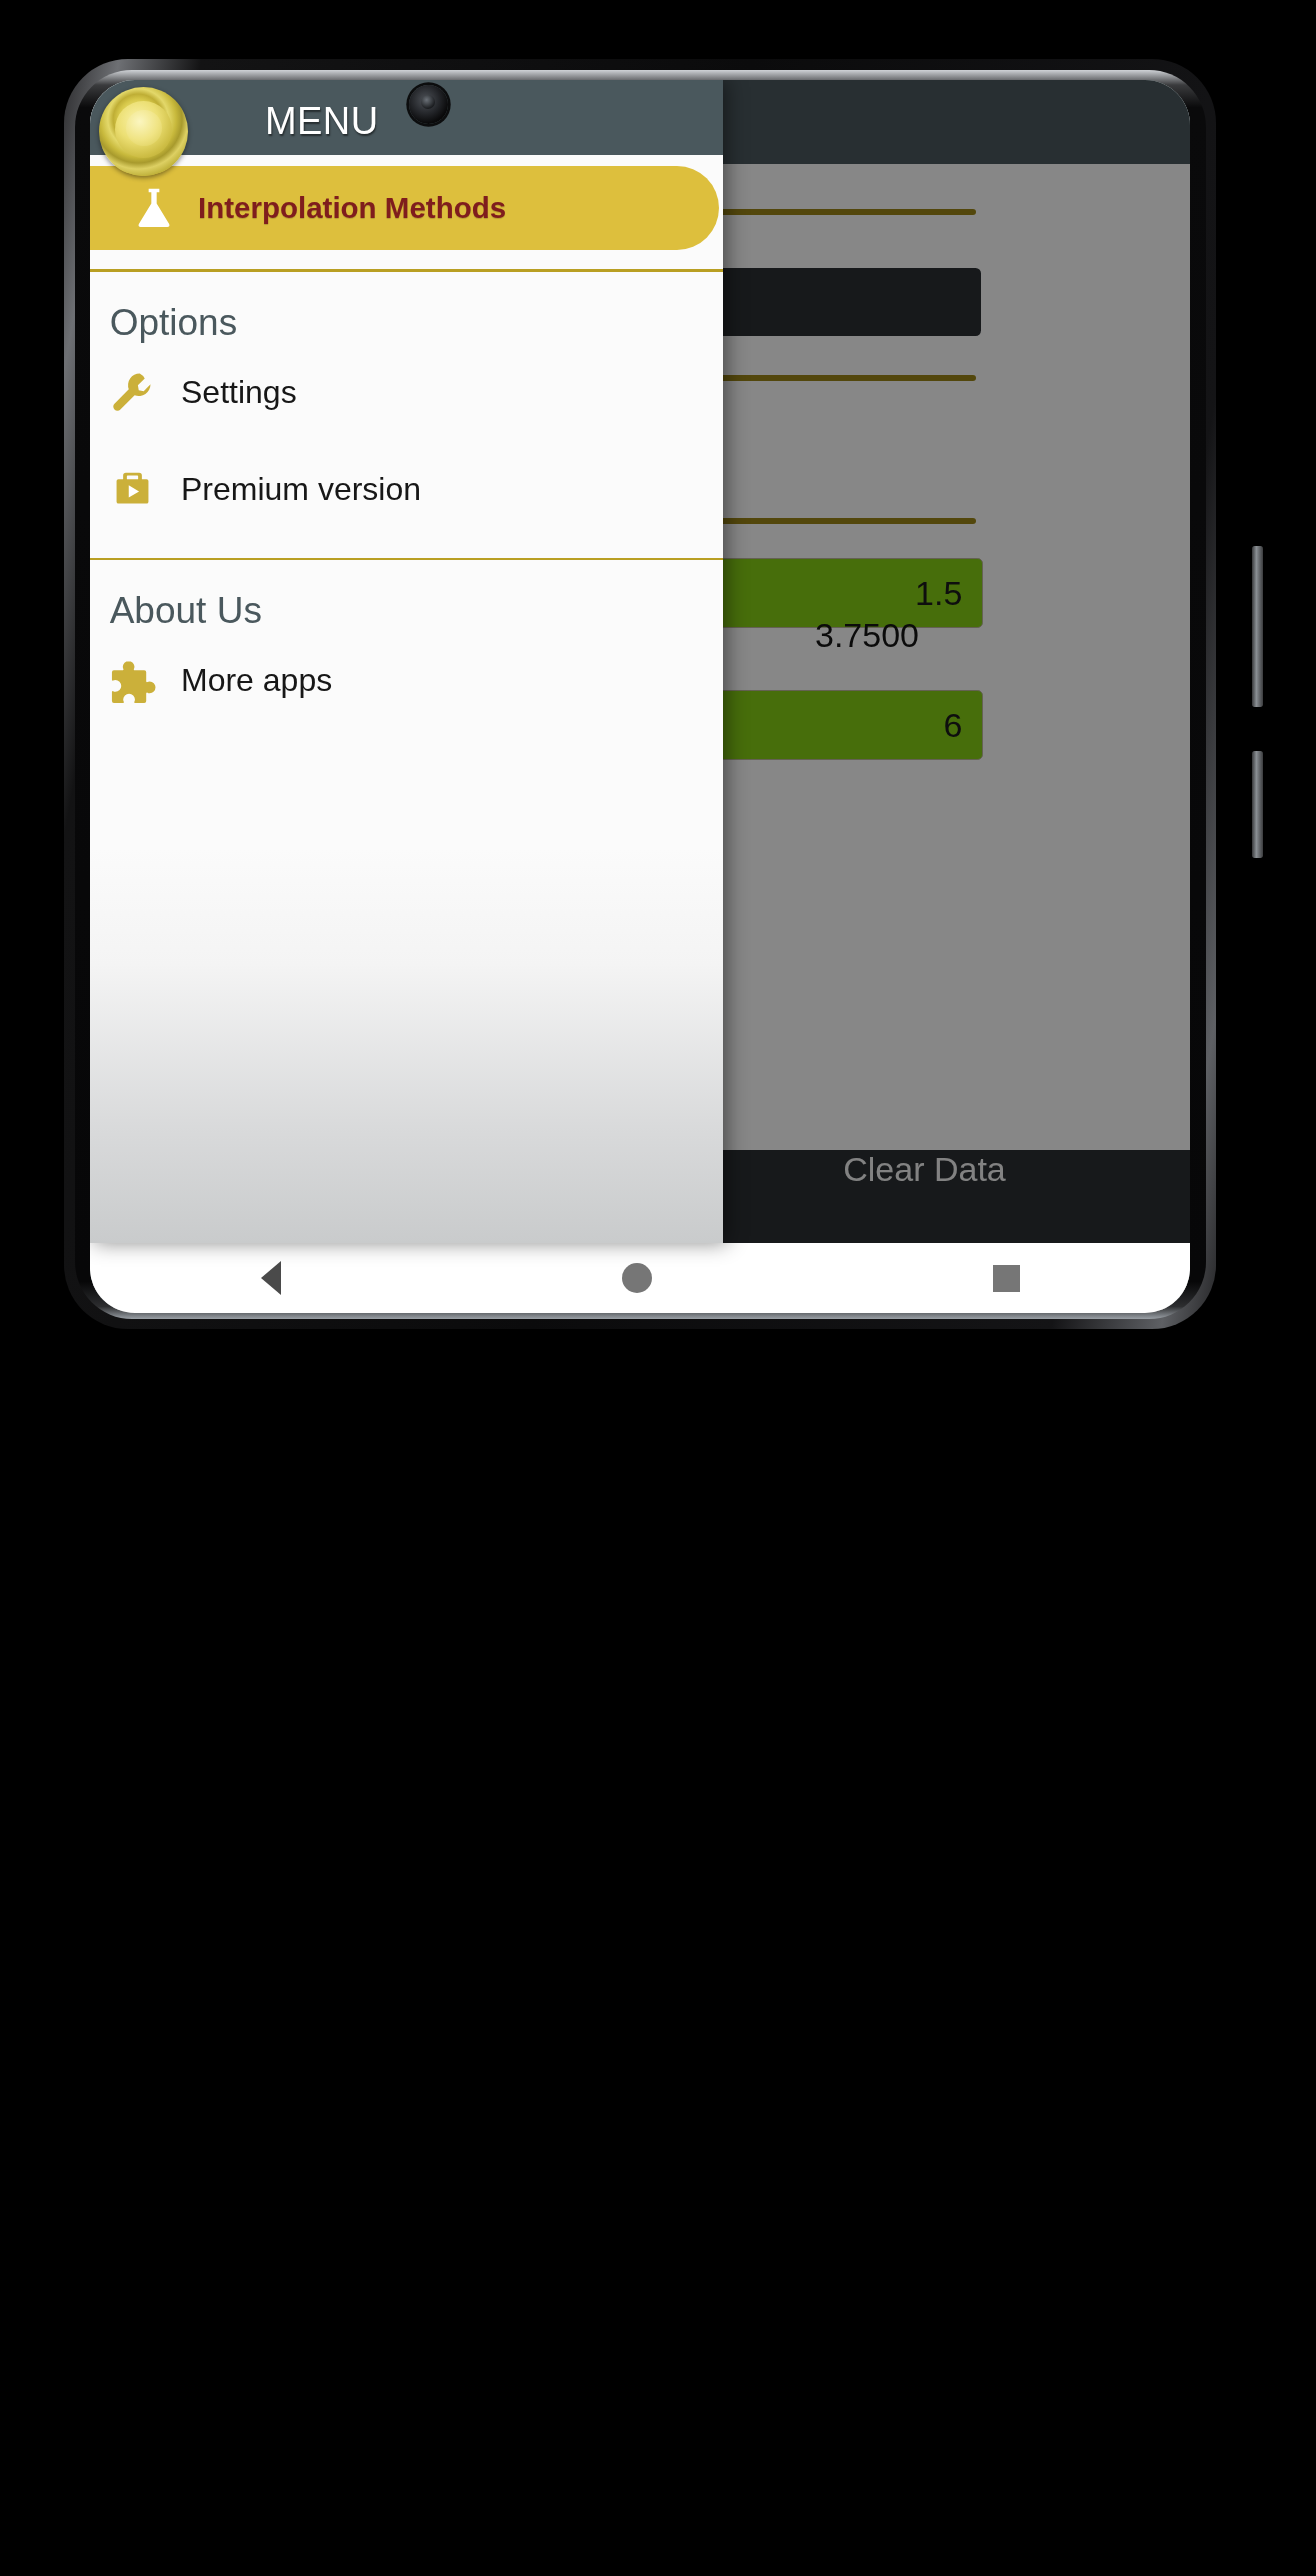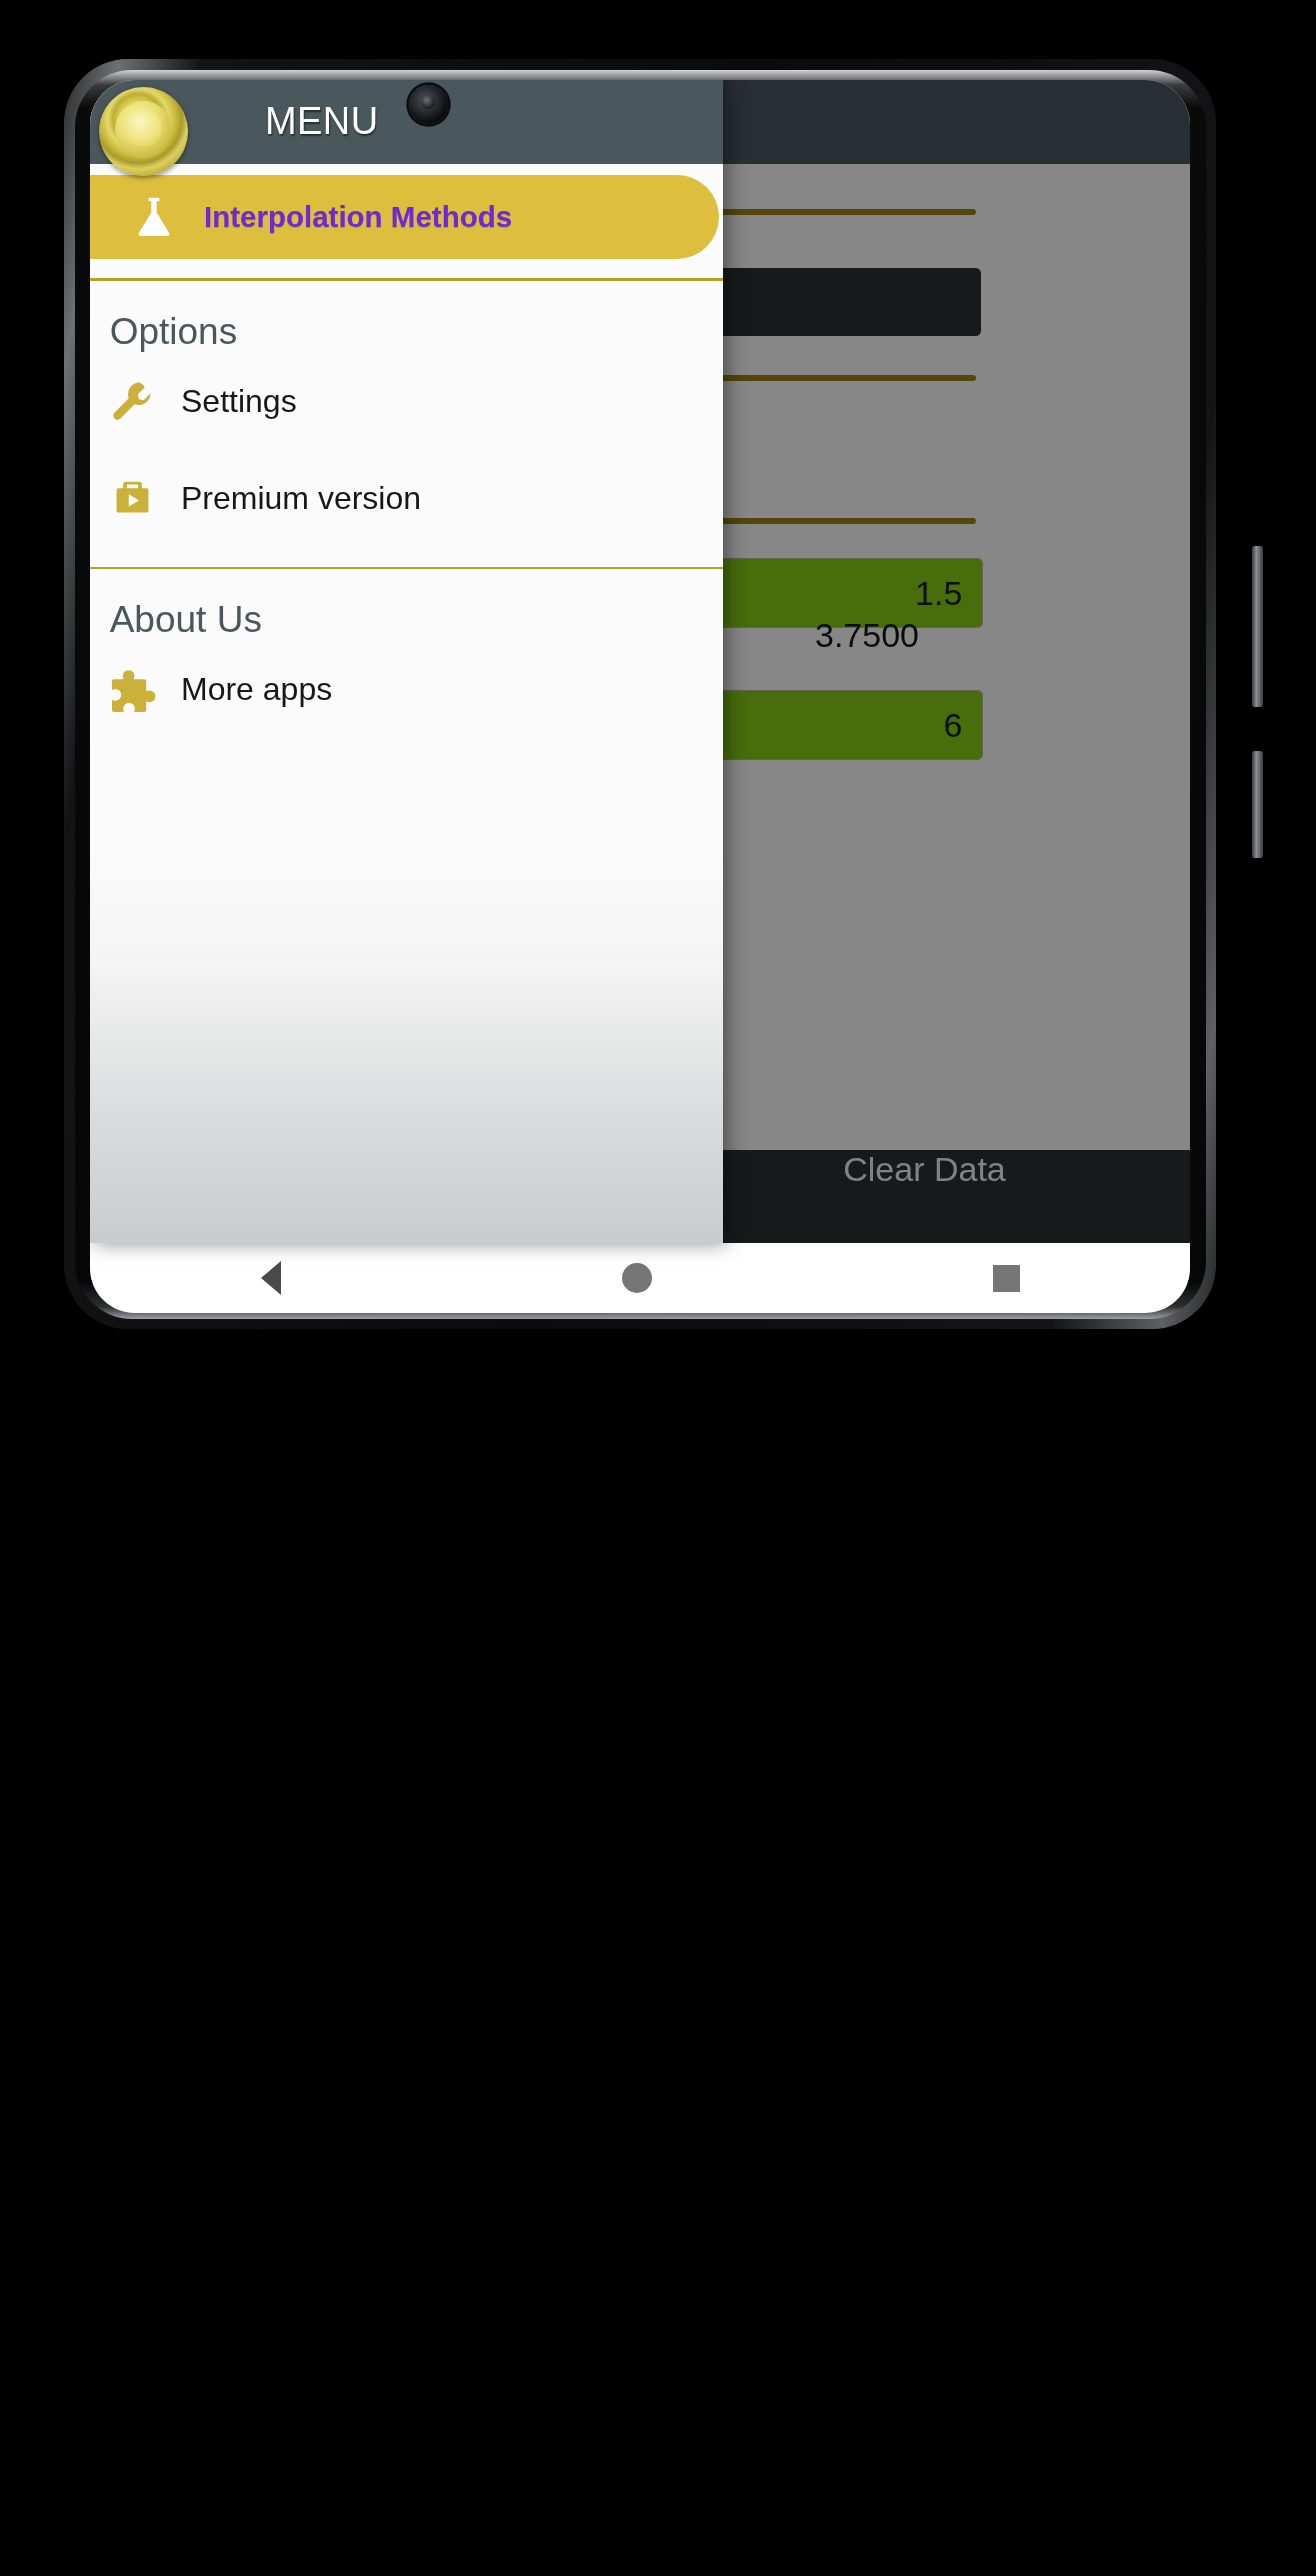--- a/index.html
+++ b/index.html
@@ -66,21 +66,21 @@
   .nav-back{width:0;height:0;border-top:17px solid transparent;border-bottom:17px solid transparent;border-right:20.6px solid #4a4a4a;}
   .nav-home{width:30px;height:30px;border-radius:50%;background:#767676;}
   .nav-rec{width:27px;height:27px;background:#767676;}
 
   
   .drawer{
     position:absolute;left:0;top:0;width:633px;bottom:70px;z-index:50;
     background:linear-gradient(180deg,#fbfbfb 0%,#fbfbfb 66%,#f4f4f4 76%,#d9dadb 90%,#c9cbcc 100%);
     box-shadow:3.6px 0 19.7px rgba(0,0,0,.45);
   }
-  .drawer-header{position:relative;height:84px;background:#4a585d;}
+  .drawer-header{position:relative;height:75px;background:#4a585d;}
   .drawer-header .mtitle{
     position:absolute;left:175px;top:19.7px;color:#fff;font-size:38px;letter-spacing:0.4px;
     text-shadow:0.9px 1.8px 1.8px rgba(0,0,0,.5);
   }
   .logo{
     position:absolute;left:9px;top:7.2px;width:89px;height:89px;border-radius:50%;
     background:
       radial-gradient(circle at 44% 36%,#f5e98b 0%,#eade6e 16%,#d7c84a 26%,#bfae35 33%,
                       #e3d86a 40%,#c8b93c 50%,#a89a2d 58%,#ddd063 66%,#bfb13a 76%,#9d9029 86%,#c9bb46 100%);
     box-shadow:0 1.8px 5.4px rgba(0,0,0,.45);
@@ -93,21 +93,21 @@
     content:"";position:absolute;left:27px;top:23px;width:36px;height:36px;border-radius:50%;
     background:radial-gradient(circle at 38% 32%,#fbf6c0 0%,#f0e484 55%,#d9cb55 100%);
   }
 
   .sel-wrap{padding:10.7px 0 0 0;background:#fbfbfb;}
   .sel-item{
     position:relative;height:84px;background:#ddbf3d;border-radius:0 43px 43px 0;margin-right:3.6px;
     display:flex;align-items:center;
   }
   .sel-item .flask{width:41px;margin-left:43px;display:flex;justify-content:center;}
-  .sel-item .txt{color:#6d28d9;font-size:29.5px;font-weight:bold;margin-left:30px;text-shadow:0 0.9px 0.9px rgba(0,0,0,.18);}
+  .sel-item .txt{color:#7f1d1d;font-size:29.5px;font-weight:bold;margin-left:24px;text-shadow:0 0.9px 0.9px rgba(0,0,0,.18);}
 
   .divider{height:2.7px;background:#b99f23;margin:19.7px 0 0 0;}
 
   .section-title{color:#4a585d;font-size:37px;padding:30px 0 0 19.7px;}
   .mrow{display:flex;align-items:center;height:97px;padding-left:16px;cursor:default;}
   .mrow .ico{width:52px;display:flex;align-items:center;justify-content:center;}
   .mrow .lbl{font-size:32px;color:#171717;margin-left:23px;}
 
   svg{display:block;}
 </style>

